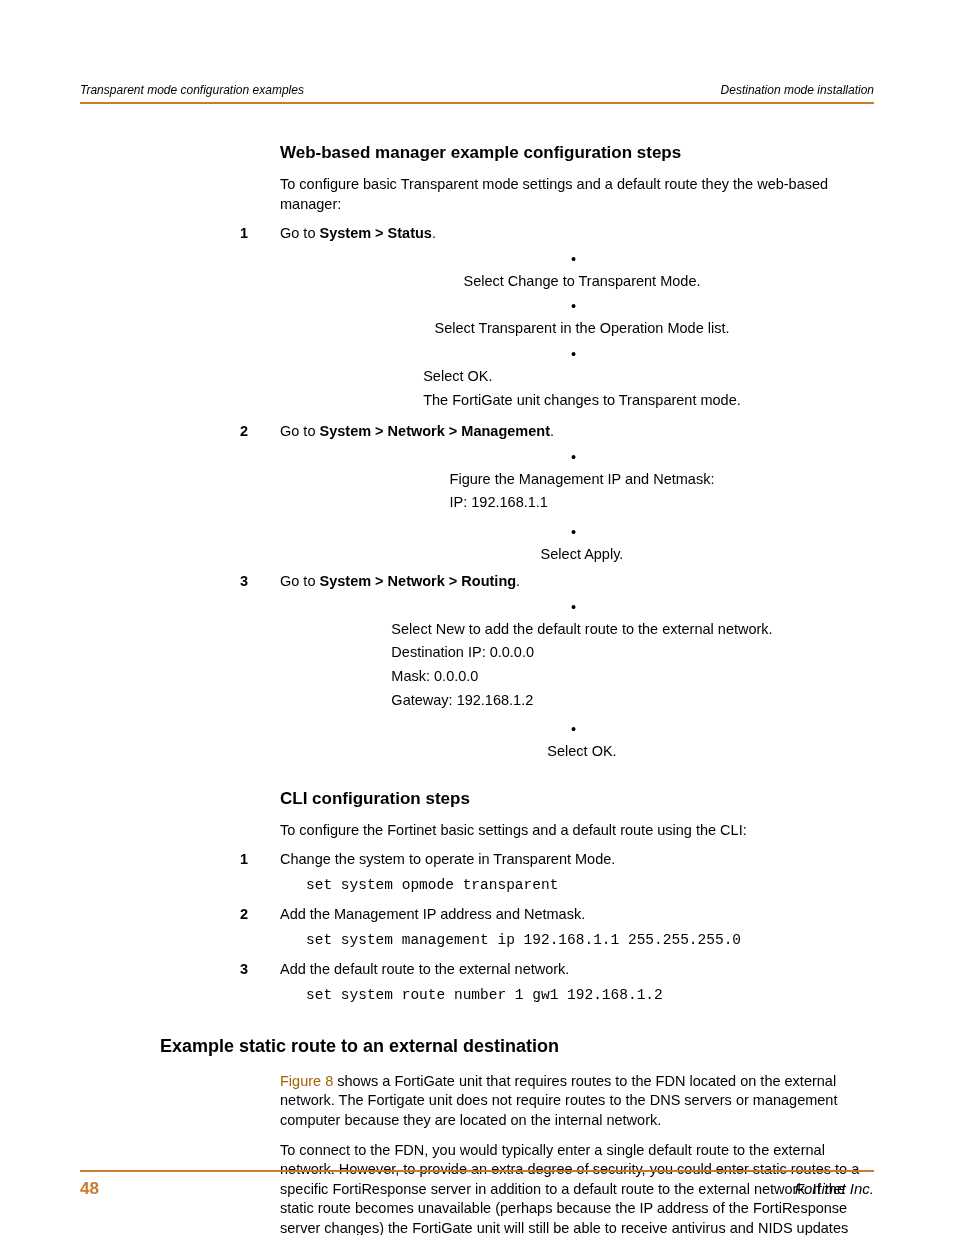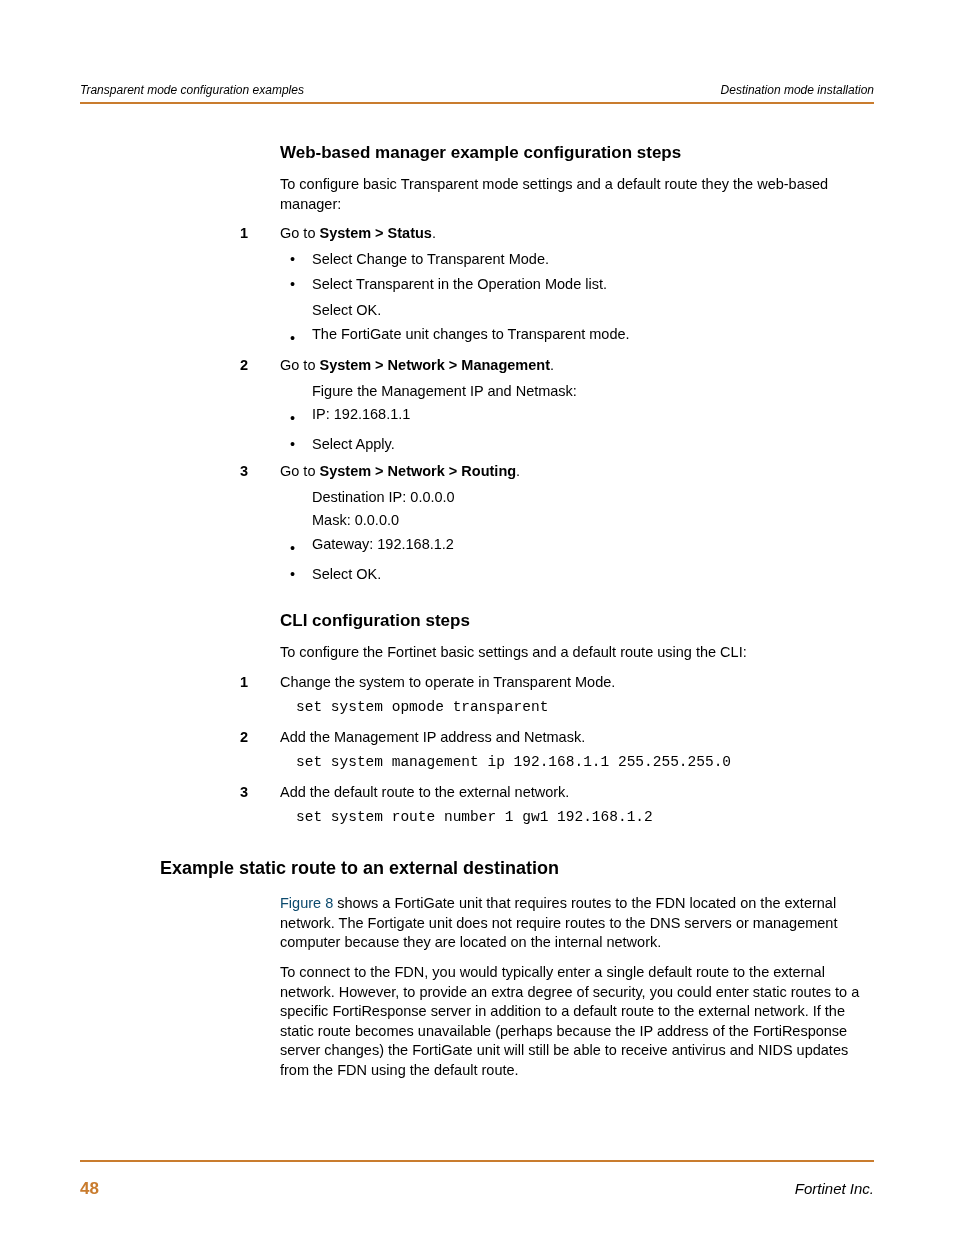--- a/index.html
+++ b/index.html
@@ -45,51 +45,52 @@
   .ol-num {
     width: 40px;
     font-weight: bold;
     flex: 0 0 40px;
     text-align: left;
   }
   .ol-body { flex: 1; }
   .ol-body .bold { font-weight: bold; }
   .ul-row {
     display: flex;
-    align-items: flex-end;
+    align-items: center;
     margin-bottom: 6px;
     padding-left: 10px;
+    flex-direction: column;
   }
   .bullet {
     width: 22px;
     flex: 0 0 22px;
   }
   .bullet::before { content: "•"; }
   .ul-body { flex: 1; }
   .sub-line { margin-bottom: 4px; }
   .code {
     font-family: "Courier New", Courier, monospace;
     font-size: 14.5px;
-    margin: 6px 0 10px 16px;
+    margin: 6px 0 10px 26px;
     white-space: pre;
   }
   .h2 {
     font-weight: bold;
     font-size: 18px;
     margin: 28px 0 14px 0;
     padding-left: 80px;
   }
   .h2-wrap { margin-left: -200px; }
-  .link { color: #0c4a6e; }
+  .link { color: #a16207; }
   .footer {
     position: absolute;
     left: 80px; right: 80px;
     bottom: 34px;
     border-top: 2px solid #c97c2e;
-    padding-top: 16px;
+    padding-top: 6px;
     display: flex;
     justify-content: space-between;
     align-items: baseline;
   }
   .page-num {
     font-weight: bold;
     font-size: 17px;
     color: #c97c2e;
   }
   .foot-right {
@@ -160,20 +161,21 @@
     <div class="list-block">
       <div class="ol-row">
         <div class="ol-num">3</div>
         <div class="ol-body">
           <span>Go to </span><span class="bold">System &gt; Network &gt; Routing</span><span>.</span>
         </div>
       </div>
       <div class="ul-row">
         <div class="bullet"></div>
         <div class="ul-body">
+          <div class="sub-line">Select New to add the default route to the external network.</div>
           <div class="sub-line">Destination IP: 0.0.0.0</div>
           <div class="sub-line">Mask: 0.0.0.0</div>
           <div class="sub-line">Gateway: 192.168.1.2</div>
         </div>
       </div>
       <div class="ul-row">
         <div class="bullet"></div>
         <div class="ul-body">Select OK.</div>
       </div>
     </div>

